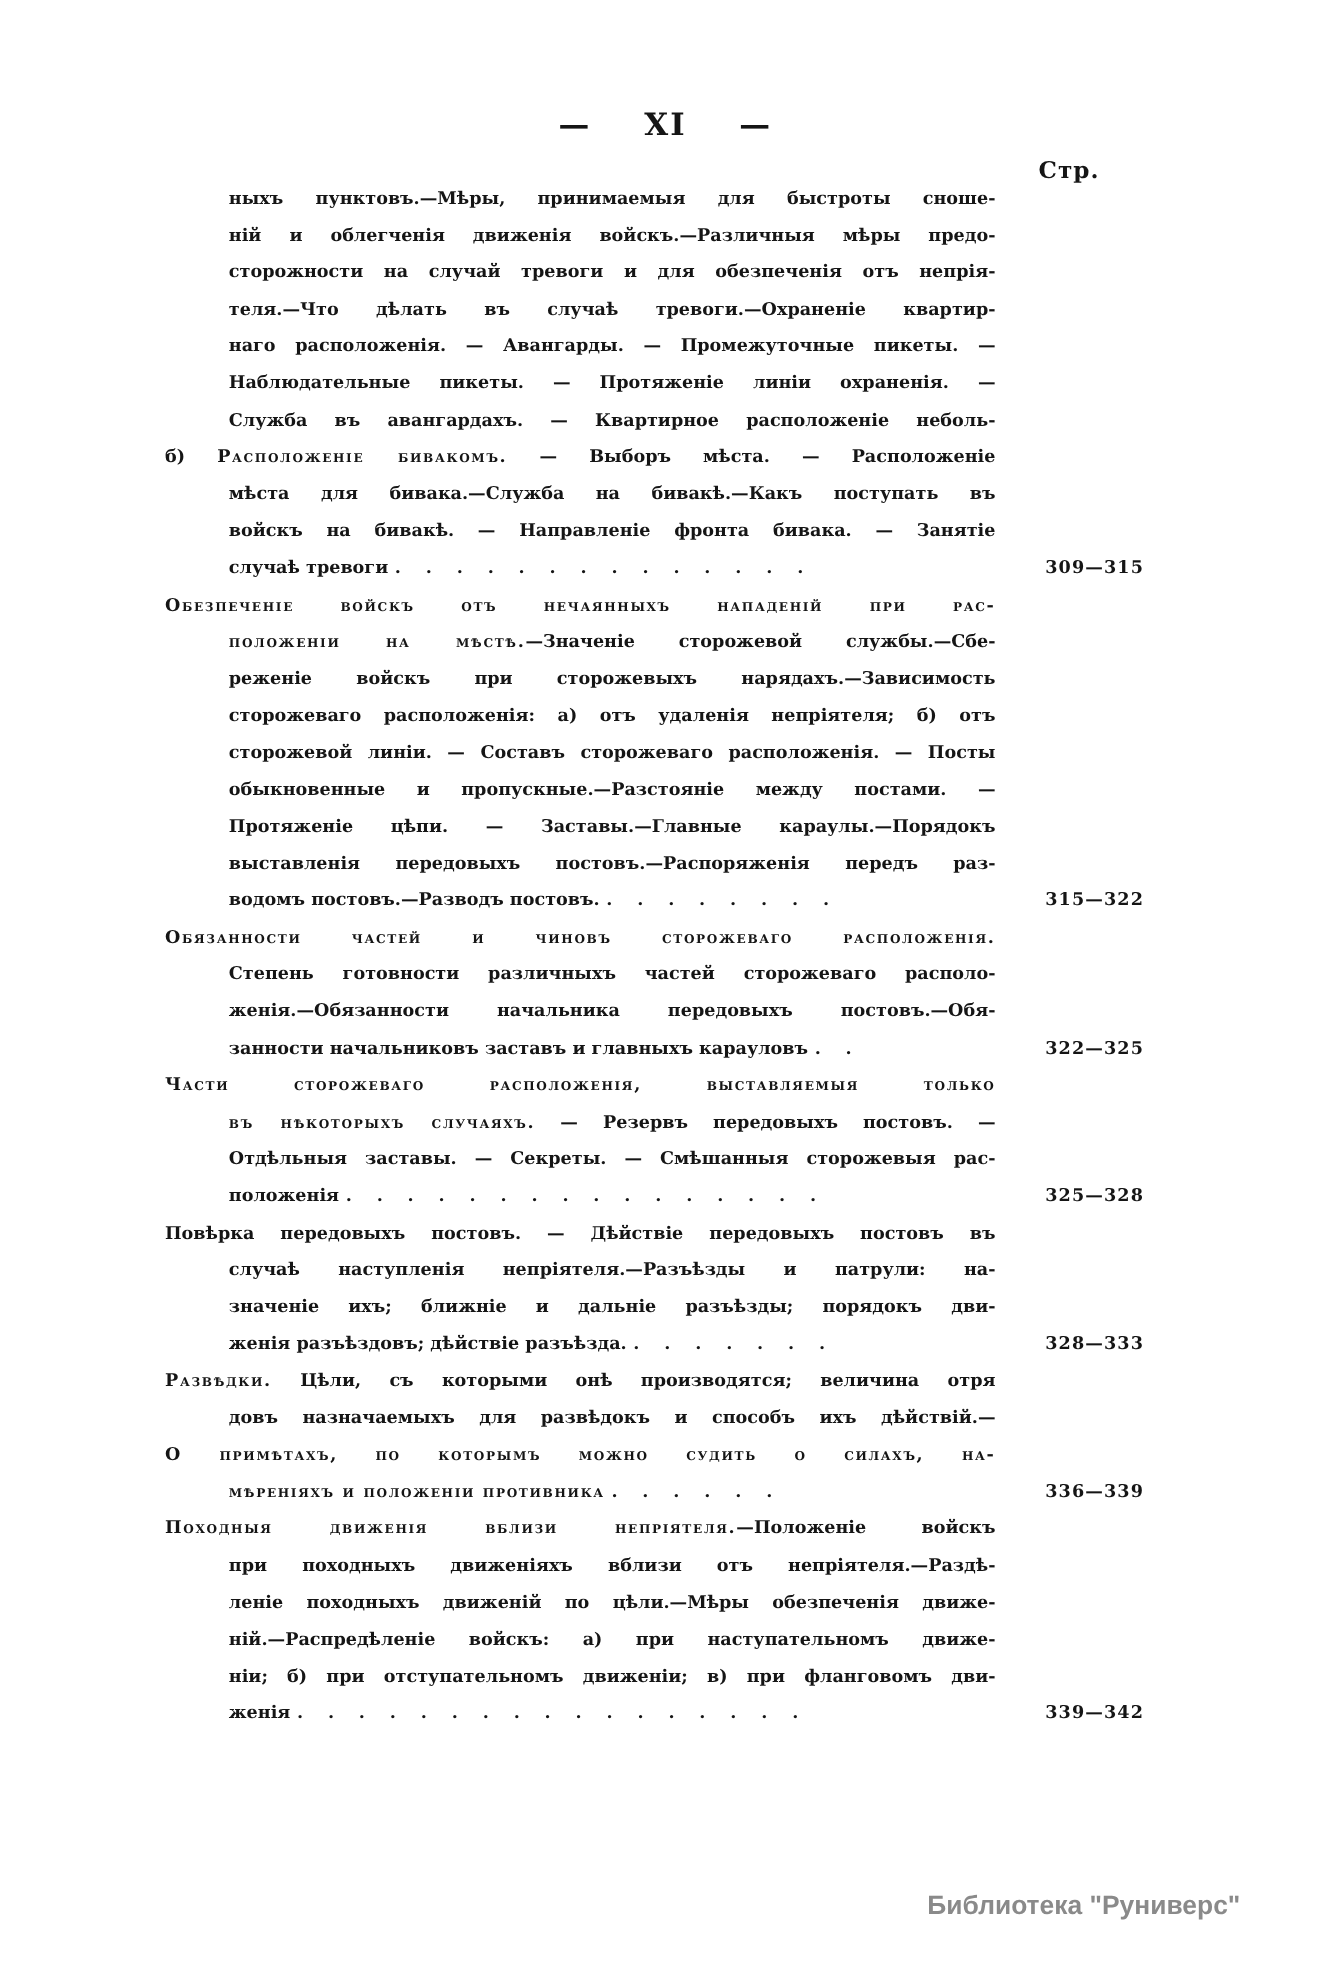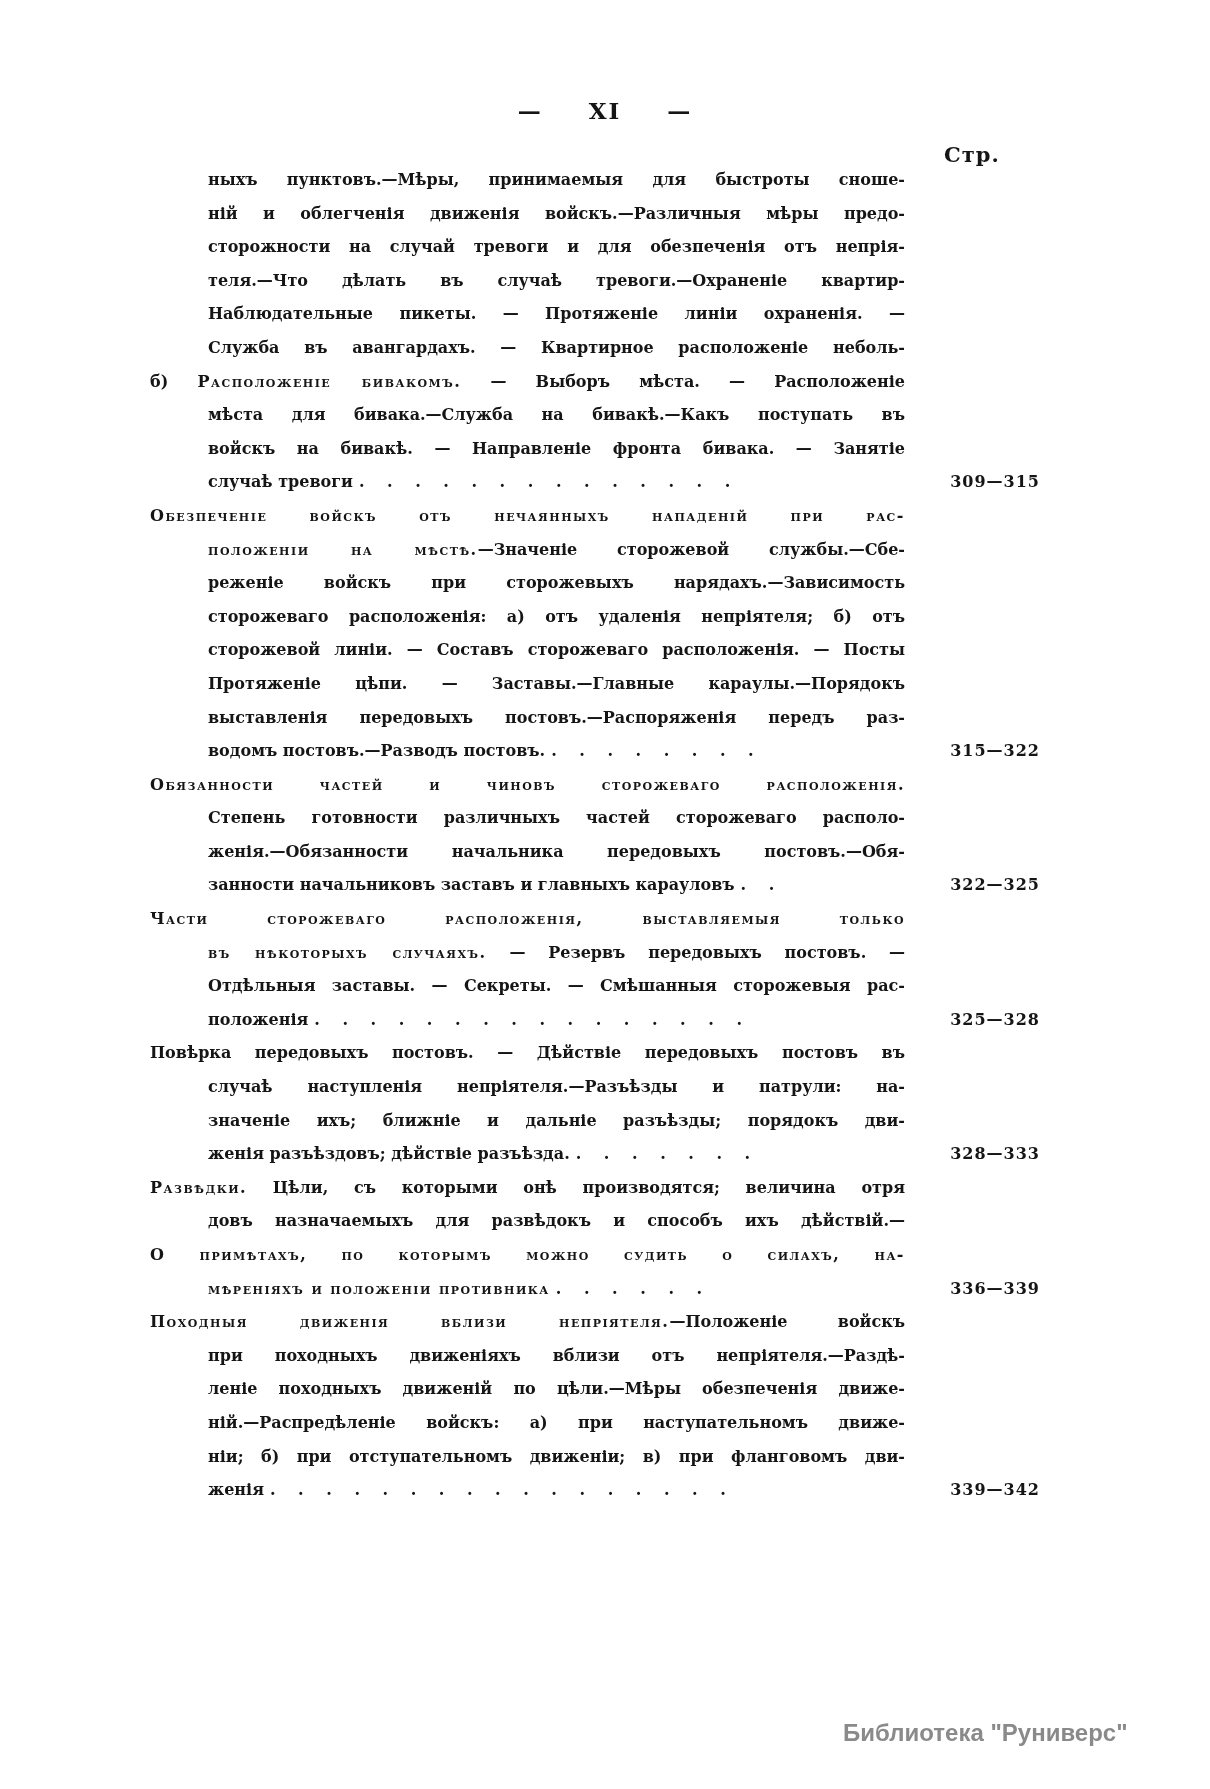--- a/index.html
+++ b/index.html
@@ -3,21 +3,21 @@
 <meta charset="utf-8">
 <style>
   html,body{margin:0;padding:0;}
   body{
     width:1210px;height:1789px;background:#ffffff;position:relative;
     font-family:"DejaVu Serif",serif;color:#151515;
   }
   .page{position:absolute;inset:0;overflow:hidden;}
   .header{
     position:absolute;top:97px;left:0;width:100%;text-align:center;
-    font-size:23px;font-weight:bold;word-spacing:36px;letter-spacing:2px;
+    font-size:28px;font-weight:bold;word-spacing:36px;letter-spacing:2px;
   }
   .strp{position:absolute;top:142px;left:944px;font-size:21px;font-weight:bold;letter-spacing:1px;}
   .toc{
     position:absolute;left:150px;top:163px;width:890px;
     font-size:16px;line-height:33.6px;font-weight:bold;
   }
   .tline{position:relative;white-space:nowrap;height:33.6px;}
   .tline.just{text-align:justify;text-align-last:justify;margin-right:135px;}
   .i1{margin-left:58px;}
   .i1.just{margin-right:135px;}
@@ -33,31 +33,33 @@
 <body>
 
 <div class="page">
   <div class="header">— XI —</div>
   <div class="strp">Стр.</div>
   <div class="toc">
       <div class="tline i1 just"><span>ныхъ пунктовъ.—Мѣры, принимаемыя для быстроты сноше-</span></div>
       <div class="tline i1 just"><span>ній и облегченія движенія войскъ.—Различныя мѣры предо-</span></div>
       <div class="tline i1 just"><span>сторожности на случай тревоги и для обезпеченія отъ непрія-</span></div>
       <div class="tline i1 just"><span>теля.—Что дѣлать въ случаѣ тревоги.—Охраненіе квартир-</span></div>
+      <div class="tline i1 just"><span>наго расположенія. — Авангарды. — Промежуточные пикеты. —</span></div>
       <div class="tline i1 just"><span>Наблюдательные пикеты. — Протяженіе линіи охраненія. —</span></div>
       <div class="tline i1 just"><span>Служба въ авангардахъ. — Квартирное расположеніе неболь-</span></div>
       <div class="tline i0 just"><span>б) </span><span class="sc">Расположеніе бивакомъ.</span><span> — Выборъ мѣста. — Расположеніе</span></div>
       <div class="tline i1 just"><span>мѣста для бивака.—Служба на бивакѣ.—Какъ поступать въ</span></div>
       <div class="tline i1 just"><span>войскъ на бивакѣ. — Направленіе фронта бивака. — Занятіе</span></div>
       <div class="tline i1"><span>случаѣ тревоги</span><span class="dots">. . . . . . . . . . . . . .</span><span class="pageref">309—315</span></div>
       <div class="tline i0 just"><span class="sc">Обезпеченіе войскъ отъ нечаянныхъ нападеній при рас-</span></div>
       <div class="tline i1 just"><span class="sc">положеніи на мѣстѣ.</span><span>—Значеніе сторожевой службы.—Сбе-</span></div>
       <div class="tline i1 just"><span>реженіе войскъ при сторожевыхъ нарядахъ.—Зависимость</span></div>
       <div class="tline i1 just"><span>сторожеваго расположенія: а) отъ удаленія непріятеля; б) отъ</span></div>
       <div class="tline i1 just"><span>сторожевой линіи. — Составъ сторожеваго расположенія. — Посты</span></div>
+      <div class="tline i1 just"><span>обыкновенные и пропускные.—Разстояніе между постами. —</span></div>
       <div class="tline i1 just"><span>Протяженіе цѣпи. — Заставы.—Главные караулы.—Порядокъ</span></div>
       <div class="tline i1 just"><span>выставленія передовыхъ постовъ.—Распоряженія передъ раз-</span></div>
       <div class="tline i1"><span>водомъ постовъ.—Разводъ постовъ.</span><span class="dots">. . . . . . . .</span><span class="pageref">315—322</span></div>
       <div class="tline i0 just"><span class="sc">Обязанности частей и чиновъ сторожеваго расположенія.</span></div>
       <div class="tline i1 just"><span>Степень готовности различныхъ частей сторожеваго располо-</span></div>
       <div class="tline i1 just"><span>женія.—Обязанности начальника передовыхъ постовъ.—Обя-</span></div>
       <div class="tline i1"><span>занности начальниковъ заставъ и главныхъ карауловъ</span><span class="dots">. .</span><span class="pageref">322—325</span></div>
       <div class="tline i0 just"><span class="sc">Части сторожеваго расположенія, выставляемыя только</span></div>
       <div class="tline i1 just"><span class="sc">въ нѣкоторыхъ случаяхъ.</span><span> — Резервъ передовыхъ постовъ. —</span></div>
       <div class="tline i1 just"><span>Отдѣльныя заставы. — Секреты. — Смѣшанныя сторожевыя рас-</span></div>

